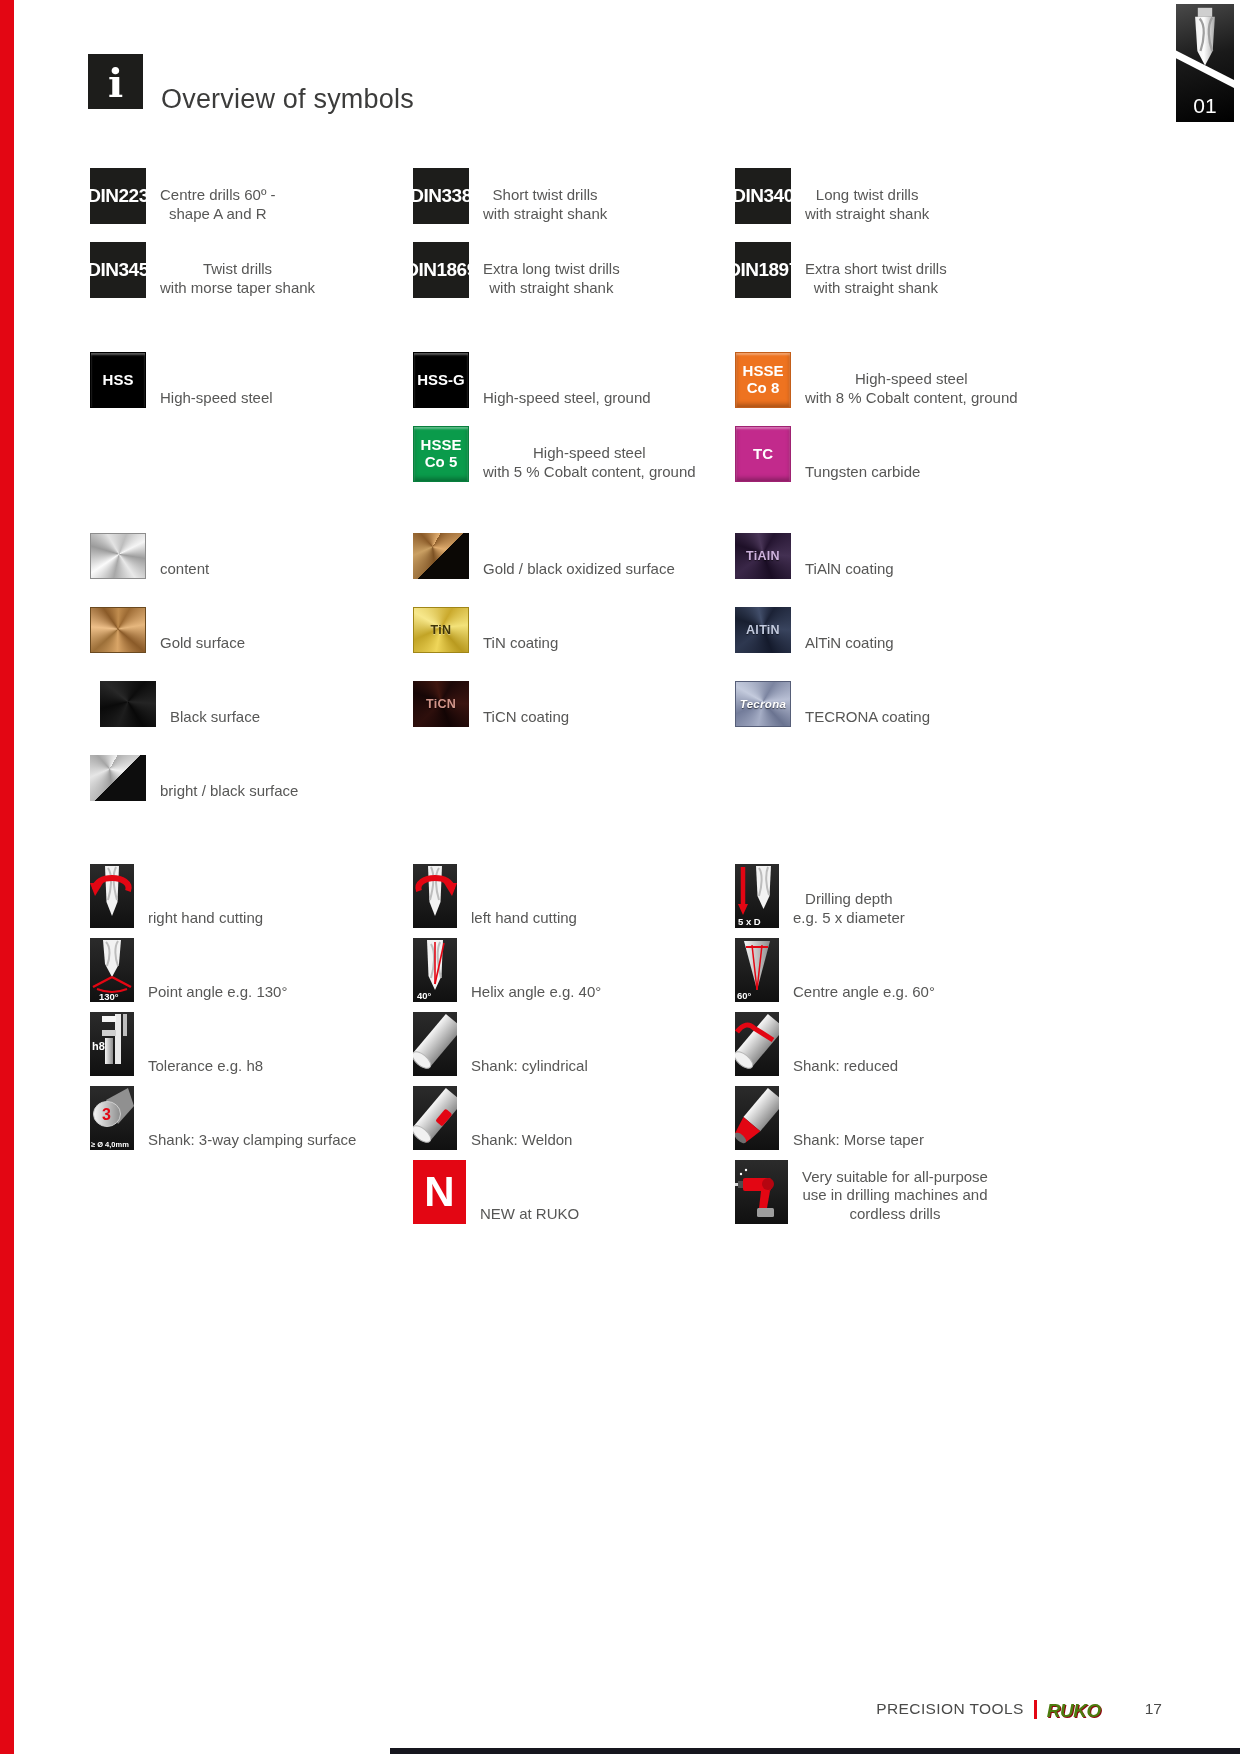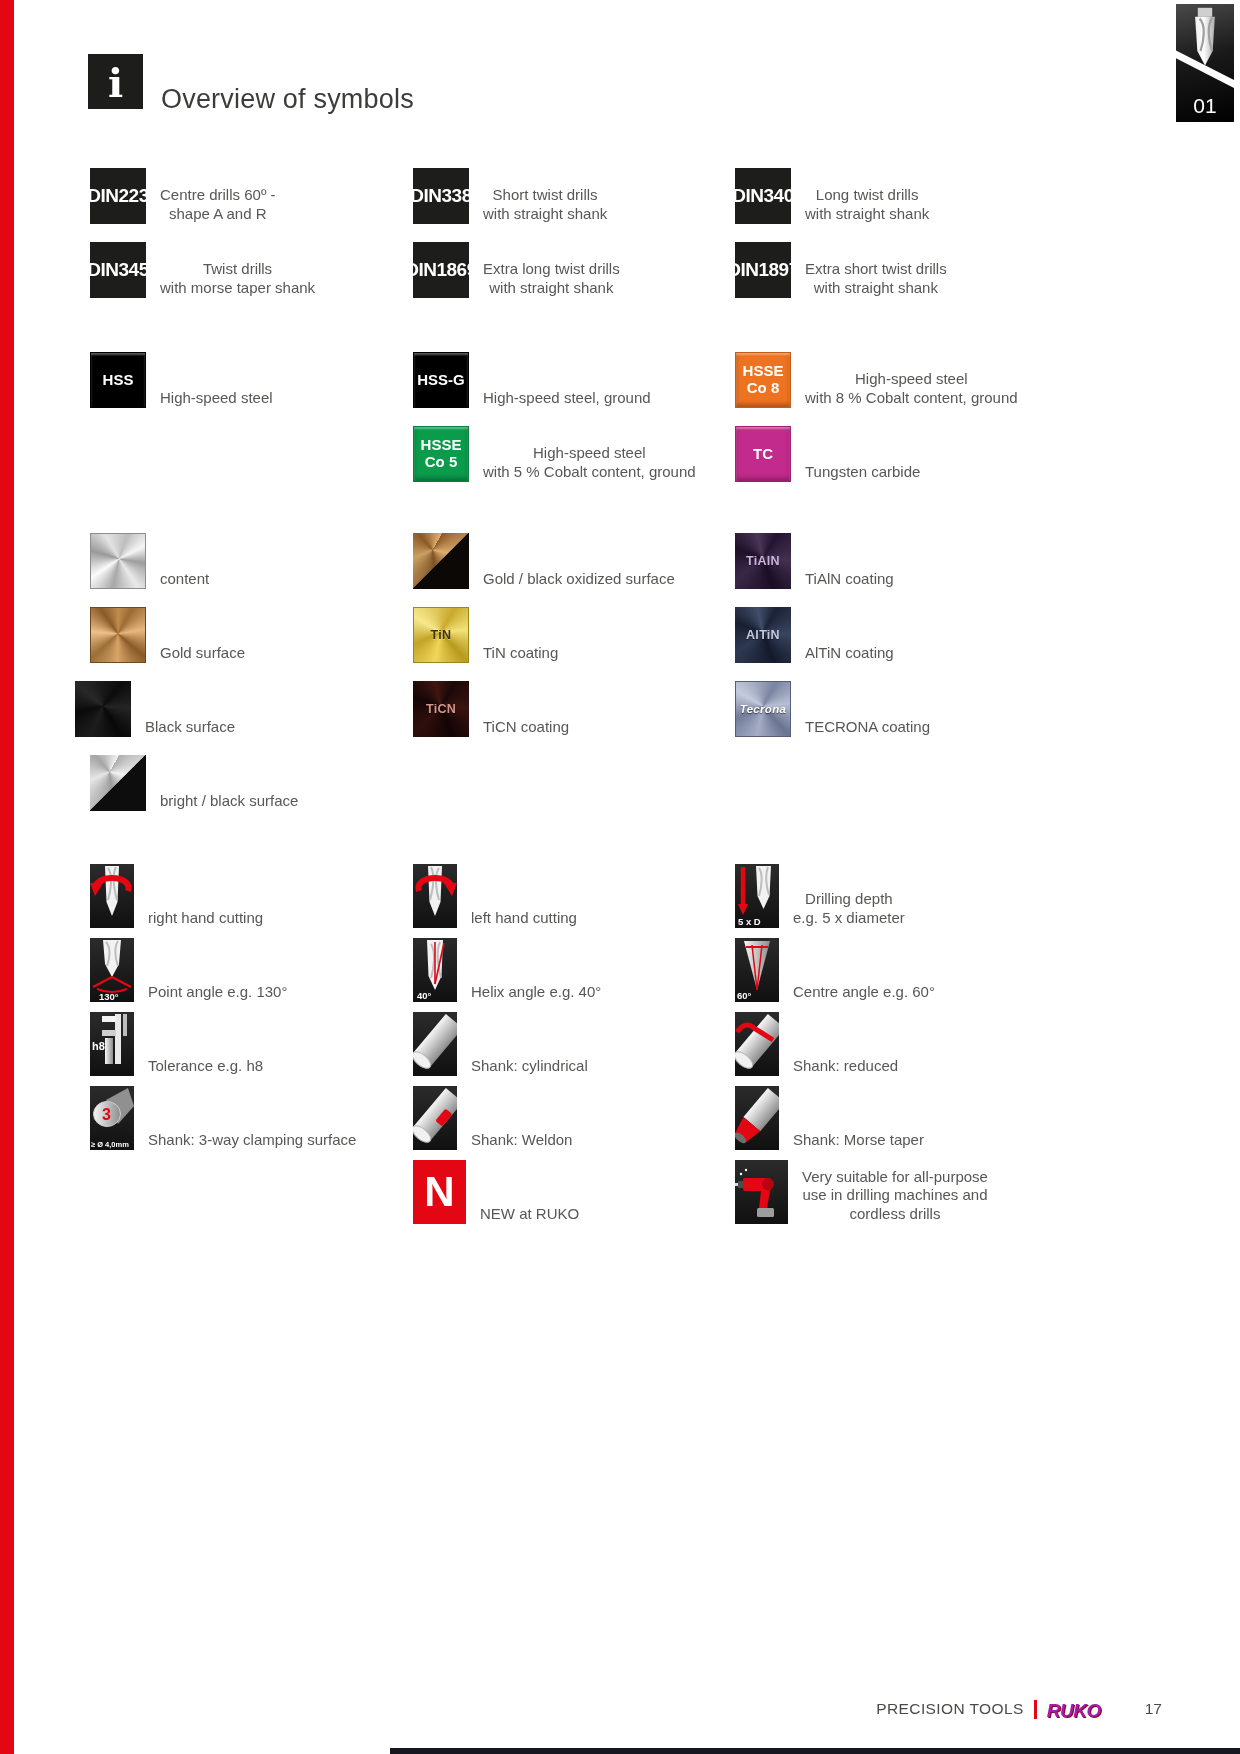--- a/index.html
+++ b/index.html
@@ -32,21 +32,21 @@
   .din .l1,.din .l2{display:block;font-size:19px;line-height:.98;}
 
   
   .mat{color:#fff;font-weight:bold;font-size:15px;text-align:center;white-space:pre-line;line-height:1.12;
        box-shadow:inset 0 2px 2px rgba(255,255,255,.35),inset 0 -3px 4px rgba(0,0,0,.28);
        border:1px solid rgba(0,0,0,.18);box-sizing:border-box;}
   .m-blue{background:#000000;} .m-green{background:#0a9b4b;}
   .m-orange{background:#ee7320;} .m-magenta{background:#c22a8c;}
 
   
-  .sw{width:56px;height:56px;flex:0 0 auto;display:flex;align-items:center;justify-content:center;
+  .sw{width:56px;height:46px;flex:0 0 auto;display:flex;align-items:center;justify-content:center;
       font-weight:bold;font-size:12.5px;letter-spacing:.3px;box-sizing:border-box;
       text-shadow:0 1px 1px rgba(0,0,0,.55);}
   .sw-bright{background:conic-gradient(from 20deg at 52% 46%,#bdbdbd,#f5f5f5 12%,#9d9d9d 22%,#e9e9e9 35%,#a8a8a8 48%,#fbfbfb 60%,#9a9a9a 74%,#e3e3e3 86%,#bdbdbd);border:1px solid #8d8d8d;}
   .sw-gold{background:conic-gradient(from 30deg at 50% 48%,#9c6a33,#e6b77e 14%,#8a5a28 28%,#d9a567 42%,#9c6f38 55%,#eec08a 68%,#8a5a28 82%,#c08c4e 92%,#9c6a33);border:1px solid #6b4a20;}
   .sw-black{background:conic-gradient(from 40deg at 50% 45%,#0c0c0c,#242424 15%,#080808 30%,#1d1d1d 45%,#0a0a0a 60%,#282828 75%,#0c0c0c);}
   .sw-goldblack{background:linear-gradient(135deg,rgba(0,0,0,0) 0 49%,#0b0805 49.6% 100%),conic-gradient(from 30deg at 35% 30%,#8a5a28,#e0ad6f 20%,#7d5224 40%,#caa063 60%,#8a5a28 80%,#e0ad6f);}
   .sw-brightblack{background:linear-gradient(135deg,rgba(0,0,0,0) 0 49%,#0d0d0d 49.6% 100%),conic-gradient(from 30deg at 35% 30%,#ababab,#f2f2f2 20%,#9a9a9a 40%,#e6e6e6 60%,#a5a5a5 80%,#f2f2f2);}
   .sw-tin{background:conic-gradient(from 30deg at 50% 45%,#caa92c,#f3e27a 15%,#b99a1f 30%,#efd65a 45%,#c2a426 60%,#f7e88c 75%,#caa92c);border:1px solid #a08617;color:#3f3408;text-shadow:0 1px 0 rgba(255,255,255,.35);}
   .sw-ticn{background:conic-gradient(from 30deg at 50% 45%,#1c0808,#3a1410 18%,#120404 36%,#2e0f0c 54%,#160606 72%,#40160f 88%,#1c0808);color:#d2958a;}
   .sw-tialn{background:conic-gradient(from 30deg at 50% 45%,#241430,#433052 18%,#1a0d24 36%,#3a2748 56%,#1e1028 72%,#4a3658 88%,#241430);color:#cdb1dd;}
@@ -58,21 +58,21 @@
         display:flex;align-items:center;justify-content:center;overflow:hidden;}
   .pict svg{display:block;width:44px;height:64px;}
   .pict-w{width:53px;} .pict-w svg{width:53px;}
   .ntile{width:53px;height:64px;flex:0 0 auto;background:#e30613;color:#fff;display:flex;
          align-items:center;justify-content:center;font-weight:bold;font-size:42px;}
 
   
   .footer{position:absolute;top:1700px;right:78px;display:flex;align-items:flex-start;}
   .f-series{font-size:15.5px;color:#4a4a49;letter-spacing:.4px;}
   .f-div{width:3px;height:19px;background:#e30613;margin:0 10px;}
-  .f-brand{color:#a21caf;font-weight:800;font-style:italic;font-size:19px;letter-spacing:-.5px;
+  .f-brand{color:#4d7c0f;font-weight:800;font-style:italic;font-size:19px;letter-spacing:-.5px;
            text-shadow:1px 1px 0 #8f0410;}
   .f-page{font-size:15.5px;color:#4a4a49;margin-left:44px;}
 </style>
 </head>
 <body>
 
 <div class="page">
 
   <svg width="0" height="0" style="position:absolute" aria-hidden="true">
     <defs>
@@ -201,21 +201,21 @@
   </div>
   <div class="item" style="left:413px;top:607px">
     <div class="sw sw-tin">TiN</div>
     <div class="lbl">TiN coating</div>
   </div>
   <div class="item" style="left:735px;top:607px">
     <div class="sw sw-altin">AlTiN</div>
     <div class="lbl">AlTiN coating</div>
   </div>
 
-  <div class="item" style="left:75px;top:681px">
+  <div class="item" style="left:100px;top:681px">
     <div class="sw sw-black"></div>
     <div class="lbl">Black surface</div>
   </div>
   <div class="item" style="left:413px;top:681px">
     <div class="sw sw-ticn">TiCN</div>
     <div class="lbl">TiCN coating</div>
   </div>
   <div class="item" style="left:735px;top:681px">
     <div class="sw sw-tecrona">Tecrona</div>
     <div class="lbl">TECRONA coating</div>

